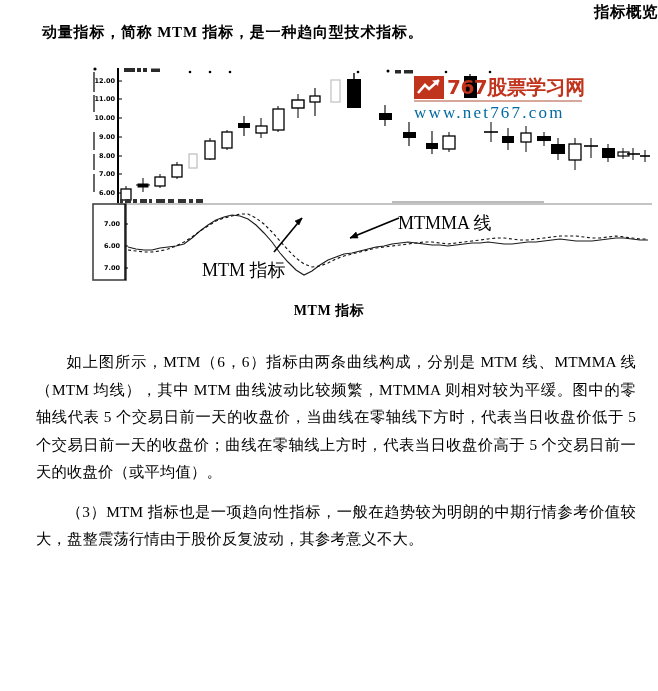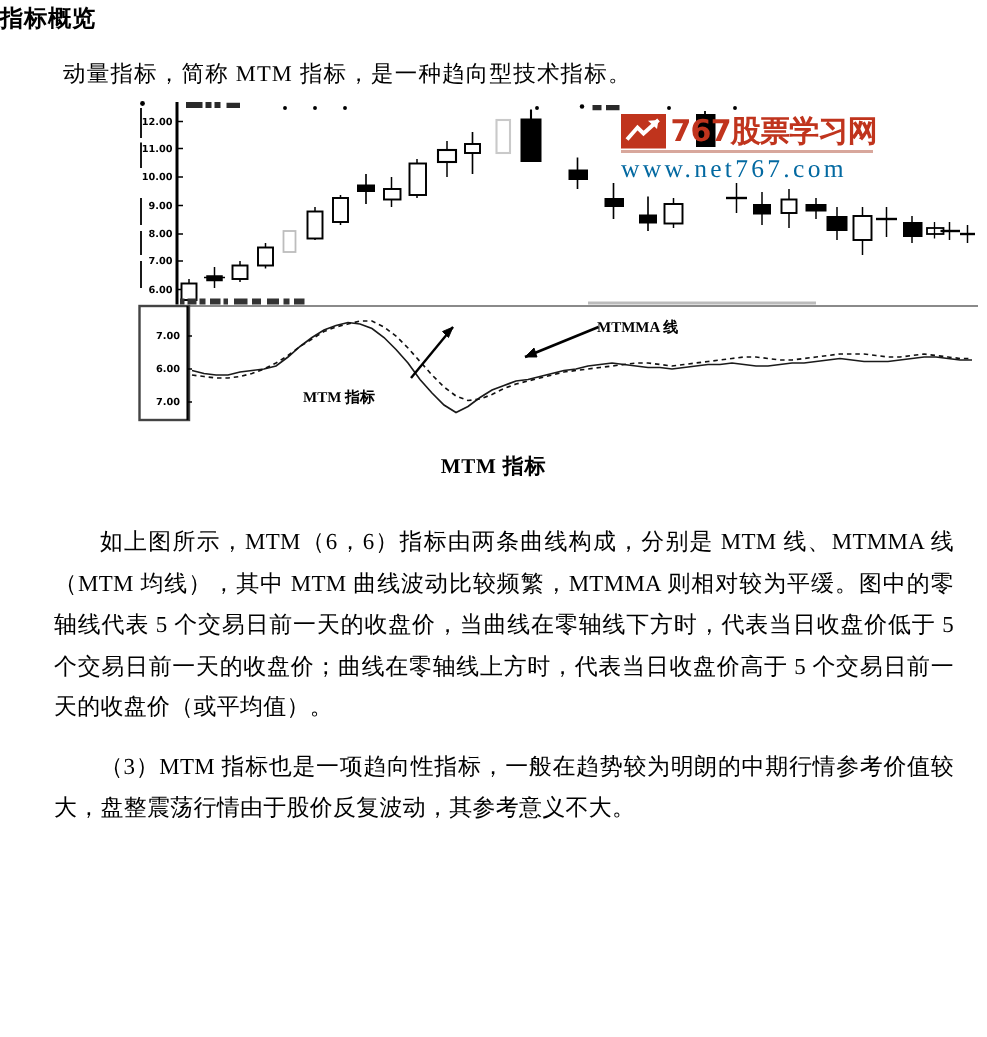--- a/index.html
+++ b/index.html
@@ -15,35 +15,36 @@
     color: #000000;
     overflow: hidden;
   }
 
   
   #page-title {
     position: absolute;
     top: 2px;
     left: 0;
     width: 658px;
-    text-align: left;
+    text-align: right;
     font-family: "DejaVu Sans", "Liberation Sans", sans-serif;
     font-weight: bold;
     font-size: 15.5px;
     letter-spacing: 0.5px;
   }
 
   
   #intro-line {
     position: absolute;
-    top: 40px;
+    top: 23px;
     left: 42px;
     font-size: 15px;
     letter-spacing: 0.8px;
     white-space: nowrap;
+    font-weight: bold;
   }
 
   
   #figure {
     position: absolute;
     top: 66px;
     left: 92px;
     width: 560px;
     height: 220px;
   }
@@ -86,23 +87,22 @@
   #wm-url {
     font-family: Liberation Serif, serif;
     font-size: 17px;
     color: #0369a1;
     letter-spacing: 2.2px;
   }
 
   .chart-annot {
     position: absolute;
     font-family: "Liberation Serif", "DejaVu Serif", serif;
-    font-size: 10px;
+    font-size: 18px;
     white-space: nowrap;
-    font-weight: bold;
   }
   #annot-mtmma { left: 306px; top: 145px; }
   #annot-mtm   { left: 110px; top: 192px; }
 
   
   #figure-caption {
     position: absolute;
     top: 302px;
     left: 0;
     width: 658px;

